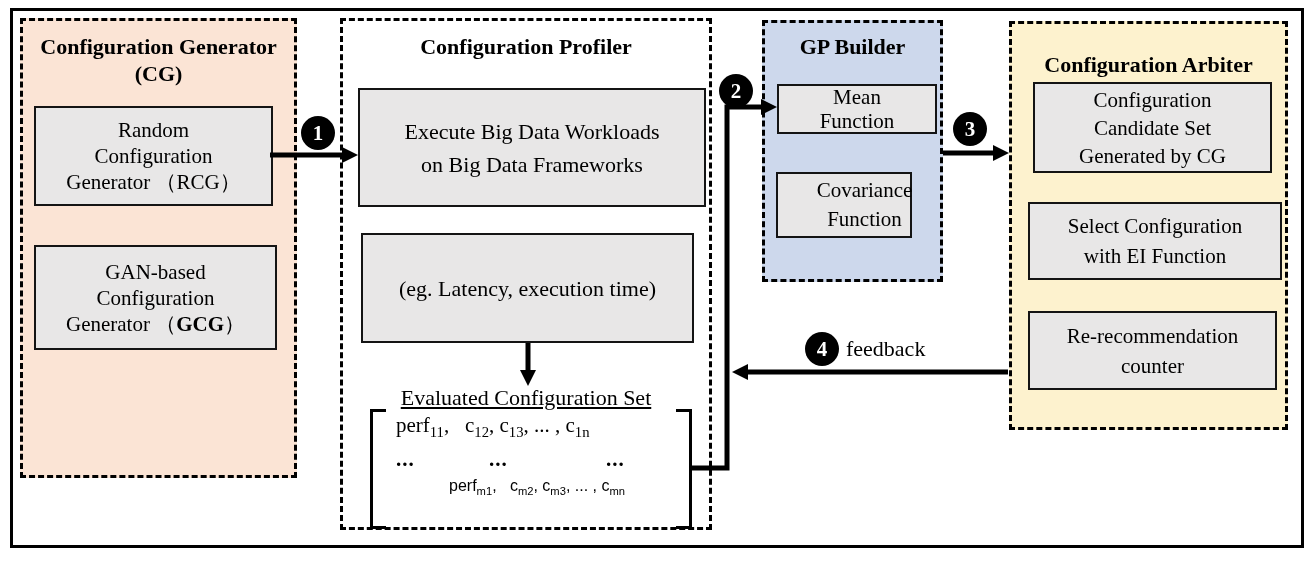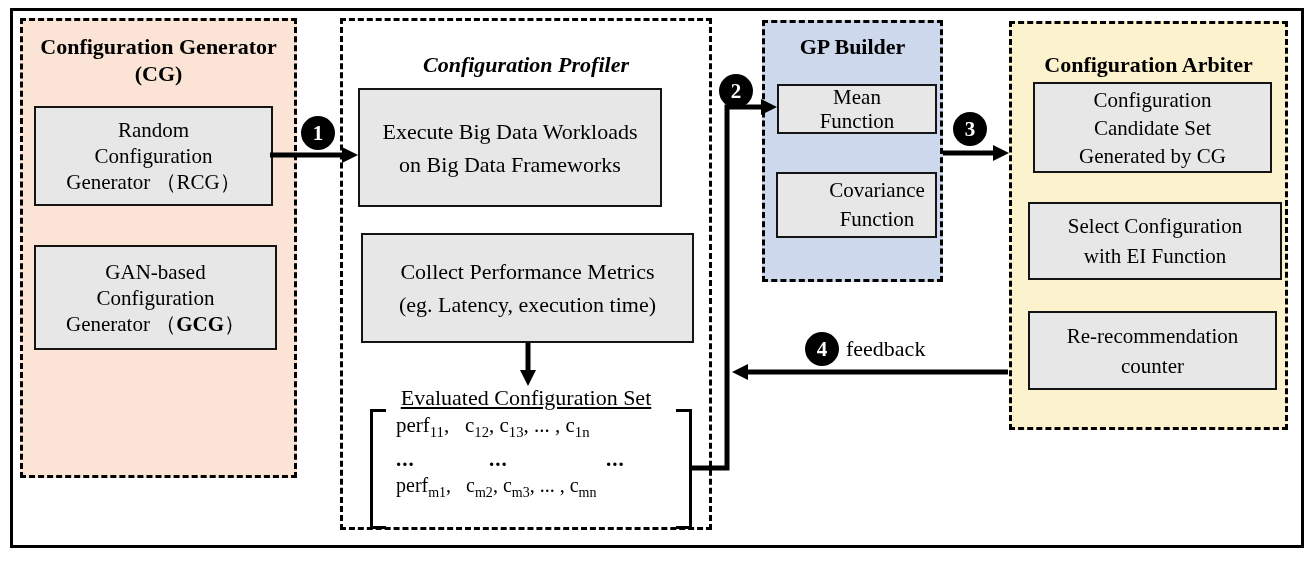--- a/index.html
+++ b/index.html
@@ -24,21 +24,21 @@
   .bracket{position:absolute;width:16px;height:120px;box-sizing:border-box;}
   .bracket.l{border-left:3px solid #000;border-top:3px solid #000;border-bottom:3px solid #000;}
   .bracket.r{border-right:3px solid #000;border-top:3px solid #000;border-bottom:3px solid #000;}
   .mrows{position:absolute;left:53px;top:390px;width:282px;font-size:21px;line-height:29px;}
   .mrow{white-space:nowrap;}
   .mrow sub{font-size:70%;}
   .mrow.dots{line-height:24px;font-weight:bold;letter-spacing:1px;}
   .mrow.dots span{display:inline-block;}
   .mrow.dots .d1{width:93px;}
   .mrow.dots .d2{width:117px;}
-  .mrow.sans{font-family:Liberation Serif, serif;font-size:20px;}
+  .mrow.sans{font-family:Liberation Sans, sans-serif;font-size:16px;text-align:center;}
   .b{font-weight:bold;}
   .tl{display:block;}
 </style>
 </head>
 <body>
 
 <div class="frame"></div>
 
 <section class="panel" style="left: 20px; top: 18px; width: 277px; height: 460px; background-color: rgb(251, 228, 213);">
   <div class="panel-title" style="top:12px;">
@@ -51,46 +51,45 @@
     <span class="tl">Generator （RCG）</span>
   </div>
   <div class="gbox" style="left:11px;top:224px;width:243px;height:105px;">
     <span class="tl">GAN-based</span>
     <span class="tl">Configuration</span>
     <span class="tl"><span>Generator （</span><span class="b">GCG</span><span>）</span></span>
   </div>
 </section>
 
 <section class="panel" style="left:340px;top:18px;width:372px;height:512px;background:#fff;">
-  <div class="panel-title" style="top:30px;font-style:italic;">Configuration Profiler</div>
-  <div class="gbox big" style="left:15px;top:67px;width:304px;height:119px;">
+  <div class="panel-title" style="top:12px;">Configuration Profiler</div>
+  <div class="gbox big" style="left:15px;top:67px;width:348px;height:119px;">
     <span class="tl">Execute Big Data Workloads</span>
     <span class="tl">on Big Data Frameworks</span>
   </div>
   <div class="gbox big" style="left:18px;top:212px;width:333px;height:110px;">
-    <span class="tl">Collect Performance Metrics</span>
     <span class="tl">(eg. Latency, execution time)</span>
   </div>
   <div class="eval-label">Evaluated Configuration Set</div>
   <div class="bracket l" style="left:27px;top:388px;"></div>
   <div class="bracket r" style="left:333px;top:388px;"></div>
   <div class="mrows">
     <div class="mrow">perf<sub>11</sub>,&nbsp;&nbsp; c<sub>12</sub>, c<sub>13</sub>, ... , c<sub>1n</sub></div>
     <div class="mrow dots"><span class="d1">...</span><span class="d2">...</span><span>...</span></div>
     <div class="mrow sans">perf<sub>m1</sub>,&nbsp;&nbsp; c<sub>m2</sub>, c<sub>m3</sub>, ... , c<sub>mn</sub></div>
   </div>
 </section>
 
 <section class="panel" style="left: 762px; top: 20px; width: 181px; height: 262px; background-color: rgb(205, 216, 236);">
   <div class="panel-title" style="top:10px;">GP Builder</div>
   <div class="gbox" style="left:12px;top:61px;width:160px;height:50px;line-height:24px;">
     <span class="tl">Mean</span>
     <span class="tl">Function</span>
   </div>
-  <div class="gbox" style="left:11px;top:149px;width:161px;height:66px;line-height:29px;padding-left:41px;">
+  <div class="gbox" style="left:11px;top:149px;width:136px;height:66px;line-height:29px;padding-left:41px;">
     <span class="tl">Covariance</span>
     <span class="tl">Function</span>
   </div>
 </section>
 
 <section class="panel" style="left: 1009px; top: 21px; width: 279px; height: 409px; background-color: rgb(253, 242, 206);">
   <div class="panel-title" style="top:14px;margin-top:13px;">Configuration Arbiter</div>
   <div class="gbox" style="left:21px;top:58px;width:239px;height:91px;line-height:28px;">
     <span class="tl">Configuration</span>
     <span class="tl">Candidate Set</span>

